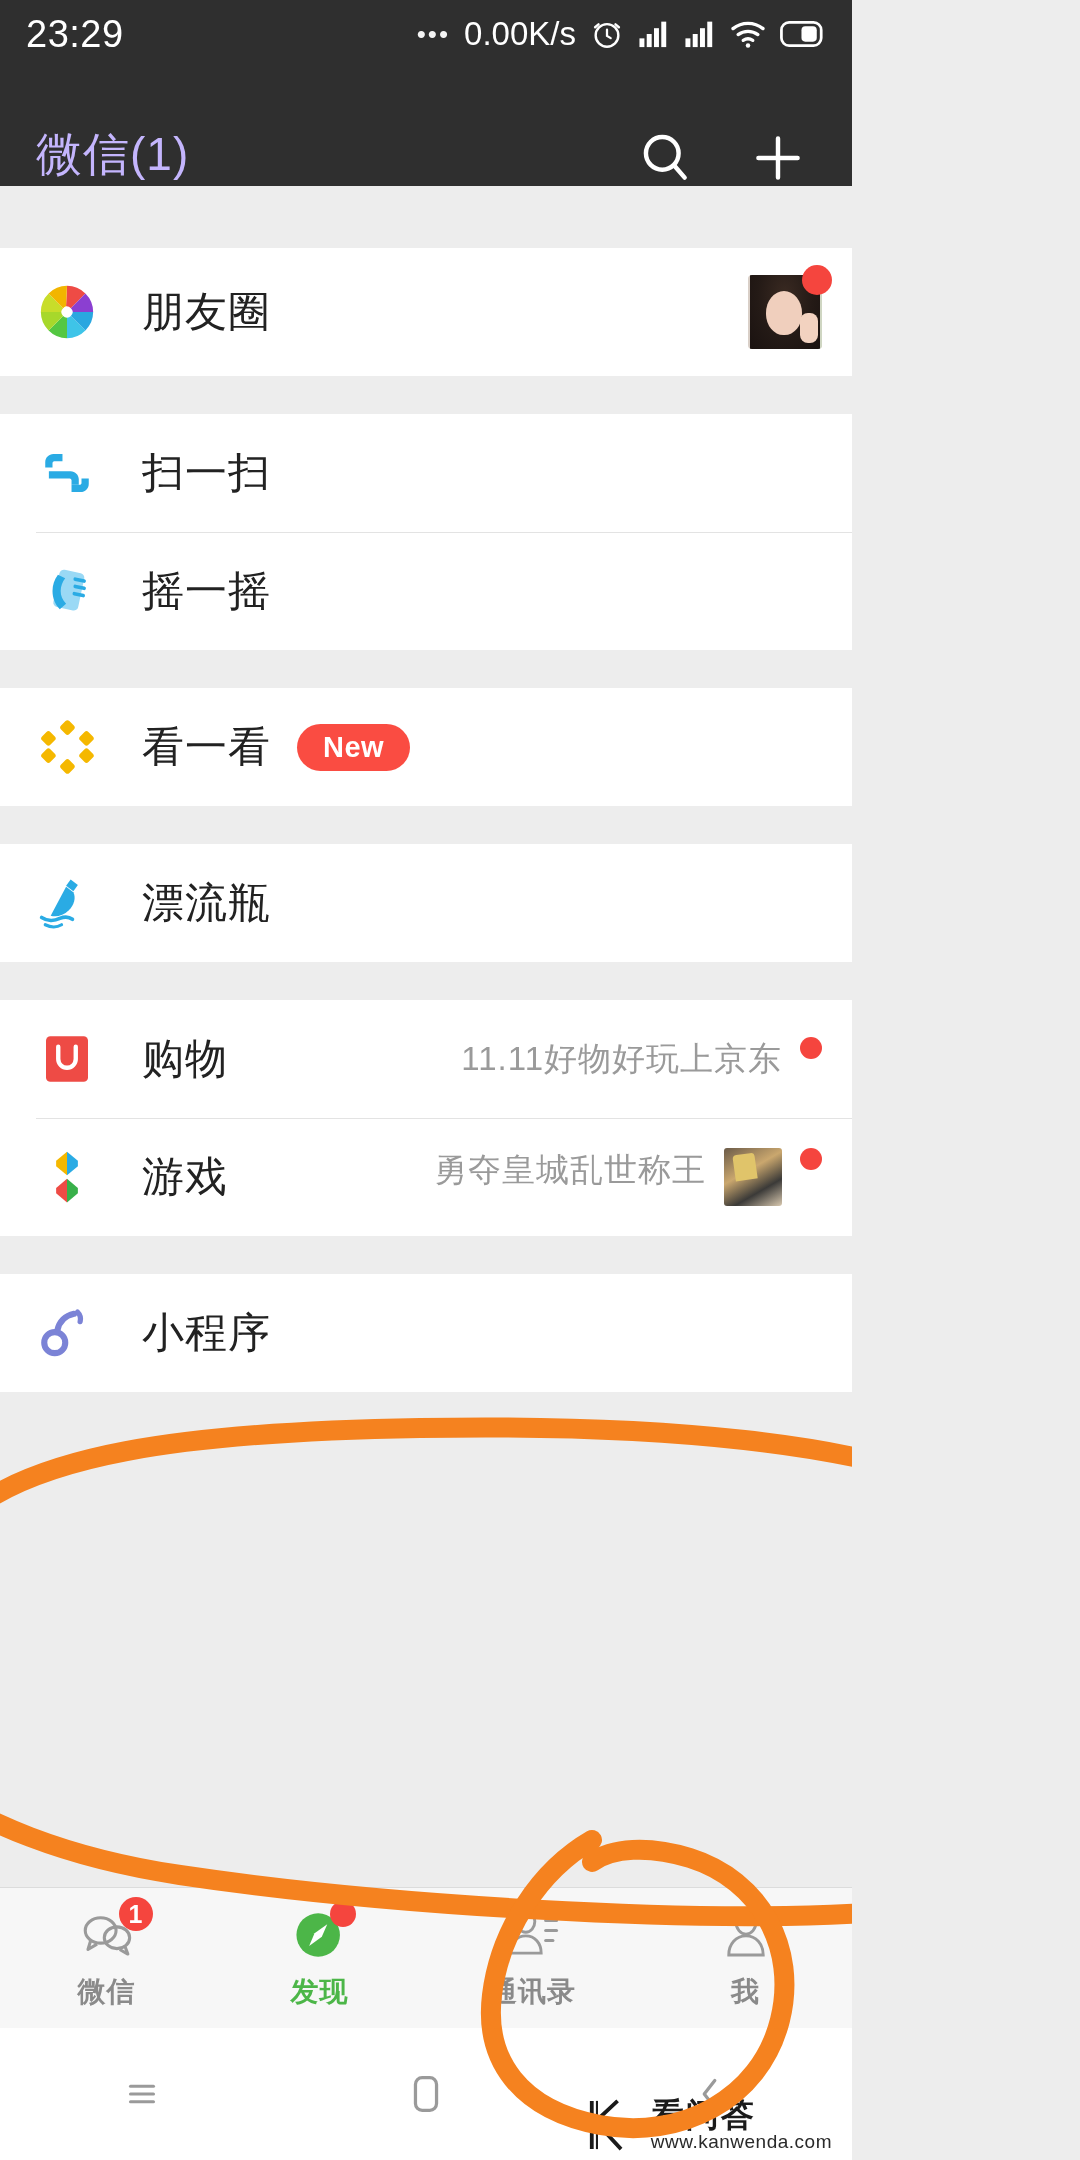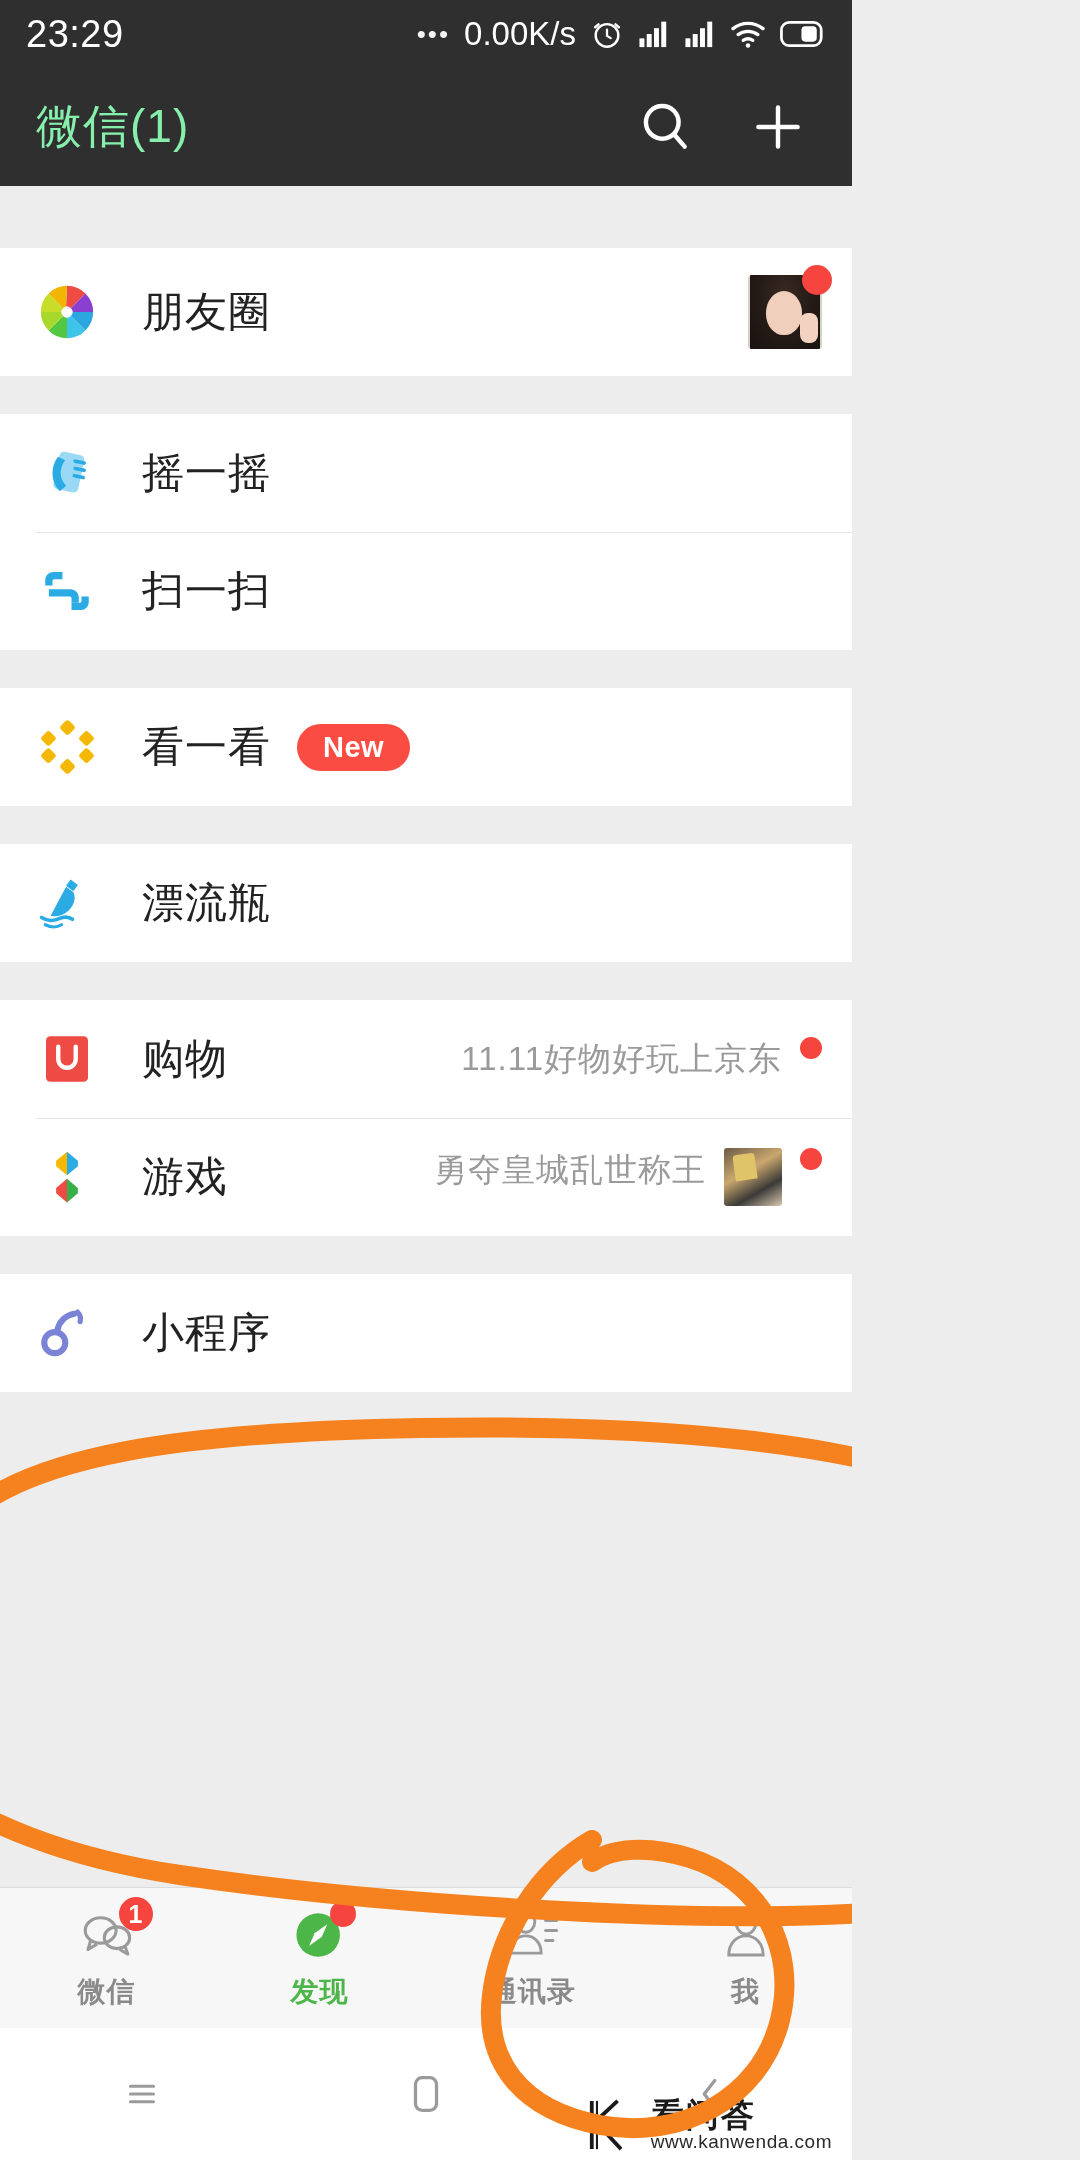--- a/index.html
+++ b/index.html
@@ -19,22 +19,22 @@
     box-sizing:border-box;
   }
   .status-time{font-size:38px;letter-spacing:.5px;}
   .status-right{margin-left:auto;display:flex;align-items:center;gap:14px;}
   .dots{letter-spacing:2px;font-size:26px;line-height:1;opacity:.95;}
   .netspeed{font-size:33px;}
   .sico{display:block;}
 
   
   .titlebar{
-    height:118px;background:#2f2f2f;color:#86efac;
-    display:flex;align-items:center;padding:0 30px 0 36px;
+    height:118px;background:#2f2f2f;color:#c4b5fd;
+    display:flex;align-items:flex-end;padding:0 30px 0 36px;
     box-sizing:border-box;
   }
   .title-text{font-size:46px;font-weight:400;letter-spacing:1px;}
   .title-actions{margin-left:auto;display:flex;align-items:center;gap:56px;padding-right:16px;}
 
   
   .gap{height:38px;background:#ededed;}
   .gap.tall{height:62px;}
   .section{background:#a21caf;}
   .row{
@@ -204,40 +204,40 @@
       </div>
     </div>
   </div>
 
   <div class="gap"></div>
 
   <div class="section">
     <div class="row">
       <div class="row-icon">
         <svg width="58" height="58" viewBox="0 0 64 64">
+          <path d="M8 20c0-5 4-9 9-9h10v8H18c-1 0-2 1-2 2v5H8z" fill="#2aabe4"></path>
+          <path d="M12 30h24c5 0 9 4 9 9v6h-8v-5c0-1-1-2-2-2H12z" fill="#2aabe4"></path>
+          <path d="M56 44c0 5-4 9-9 9H37v-8h9c1 0 2-1 2-2v-5h8z" fill="#2aabe4"></path>
+        </svg>
+      </div>
+      <div class="row-label">扫一扫</div>
+    </div>
+    <div class="row">
+      <div class="row-icon">
+        <svg width="58" height="58" viewBox="0 0 64 64">
           <rect x="20" y="10" width="28" height="42" rx="5" fill="#9ad9f5" transform="rotate(12 34 31)"></rect>
           <path d="M22 14c-4 5-6 12-6 18 0 8 3 15 8 20l7-6c-4-4-6-9-6-14s2-10 5-14z" fill="#2aabe4"></path>
           <g fill="#2aabe4">
             <rect x="39" y="18" width="14" height="4" rx="2" transform="rotate(12 46 20)"></rect>
             <rect x="39" y="26" width="14" height="4" rx="2" transform="rotate(12 46 28)"></rect>
             <rect x="38" y="34" width="14" height="4" rx="2" transform="rotate(12 45 36)"></rect>
           </g>
         </svg>
       </div>
       <div class="row-label">摇一摇</div>
-    </div>
-    <div class="row">
-      <div class="row-icon">
-        <svg width="58" height="58" viewBox="0 0 64 64">
-          <path d="M8 20c0-5 4-9 9-9h10v8H18c-1 0-2 1-2 2v5H8z" fill="#2aabe4"></path>
-          <path d="M12 30h24c5 0 9 4 9 9v6h-8v-5c0-1-1-2-2-2H12z" fill="#2aabe4"></path>
-          <path d="M56 44c0 5-4 9-9 9H37v-8h9c1 0 2-1 2-2v-5h8z" fill="#2aabe4"></path>
-        </svg>
-      </div>
-      <div class="row-label">扫一扫</div>
     </div>
   </div>
 
   <div class="gap"></div>
 
   <div class="section">
     <div class="row">
       <div class="row-icon">
         <svg width="58" height="58" viewBox="0 0 64 64">
           <g fill="#f5b800">

